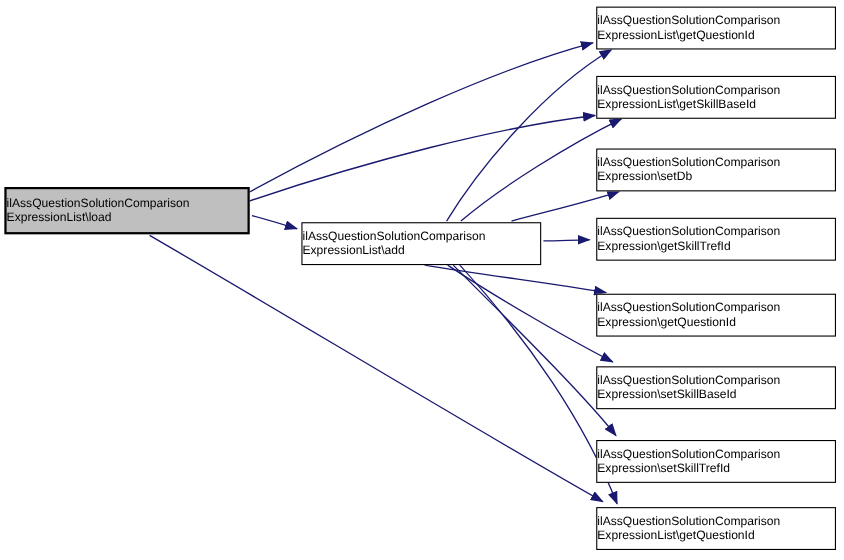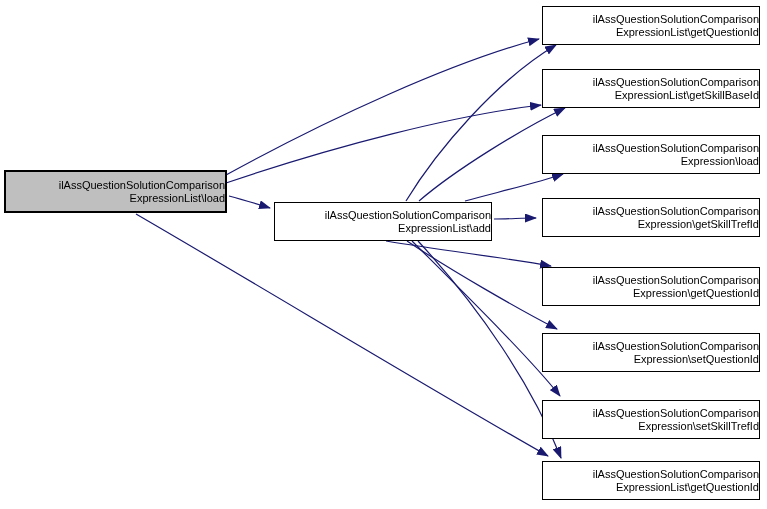--- a/index.html
+++ b/index.html
@@ -22,21 +22,21 @@
     width: 767px;
     height: 509px;
   }
   .node {
     position: absolute;
     box-sizing: border-box;
     background: #ffffff;
     border: 1px solid #000000;
     display: flex;
     flex-direction: column;
-    align-items: flex-end;
+    align-items: flex-start;
     justify-content: center;
     text-align: center;
     font-size: 11px;
     line-height: 13px;
     color: #000000;
     white-space: nowrap;
     cursor: pointer;
   }
   .node.highlight {
     background: #bfbfbf;
@@ -89,36 +89,36 @@
     <span>ExpressionList\getQuestionId</span>
   </div>
 
   <div class="node" style="left:542px; top:69px; width:218px; height:39px;">
     <span>ilAssQuestionSolutionComparison</span>
     <span>ExpressionList\getSkillBaseId</span>
   </div>
 
   <div class="node" style="left:542px; top:135px; width:218px; height:39px;">
     <span>ilAssQuestionSolutionComparison</span>
-    <span>Expression\load</span>
+    <span>Expression\setDb</span>
   </div>
 
   <div class="node" style="left:542px; top:198px; width:218px; height:39px;">
     <span>ilAssQuestionSolutionComparison</span>
     <span>Expression\getSkillTrefId</span>
   </div>
 
   <div class="node" style="left:542px; top:267px; width:218px; height:39px;">
     <span>ilAssQuestionSolutionComparison</span>
     <span>Expression\getQuestionId</span>
   </div>
 
   <div class="node" style="left:542px; top:333px; width:218px; height:39px;">
     <span>ilAssQuestionSolutionComparison</span>
-    <span>Expression\setQuestionId</span>
+    <span>Expression\setSkillBaseId</span>
   </div>
 
   <div class="node" style="left:542px; top:400px; width:218px; height:39px;">
     <span>ilAssQuestionSolutionComparison</span>
     <span>Expression\setSkillTrefId</span>
   </div>
 
   <div class="node" style="left:542px; top:461px; width:218px; height:39px;">
     <span>ilAssQuestionSolutionComparison</span>
     <span>ExpressionList\getQuestionId</span>

